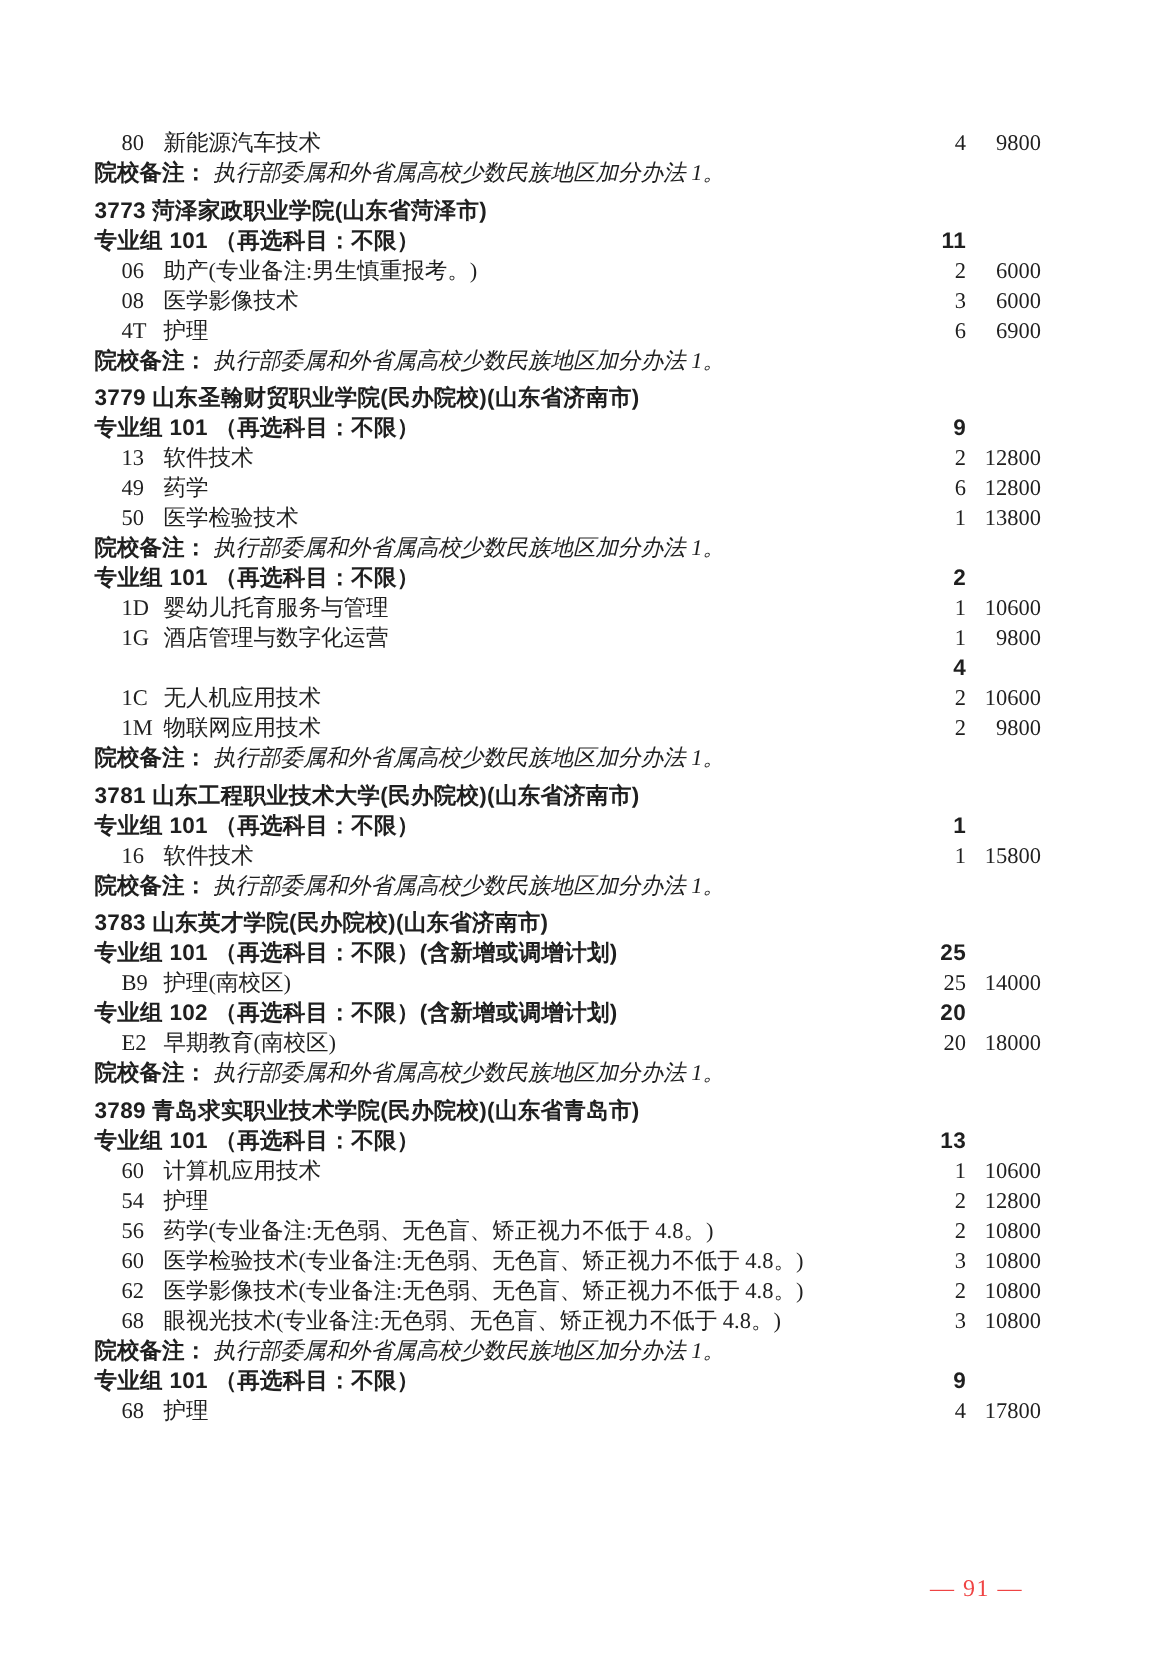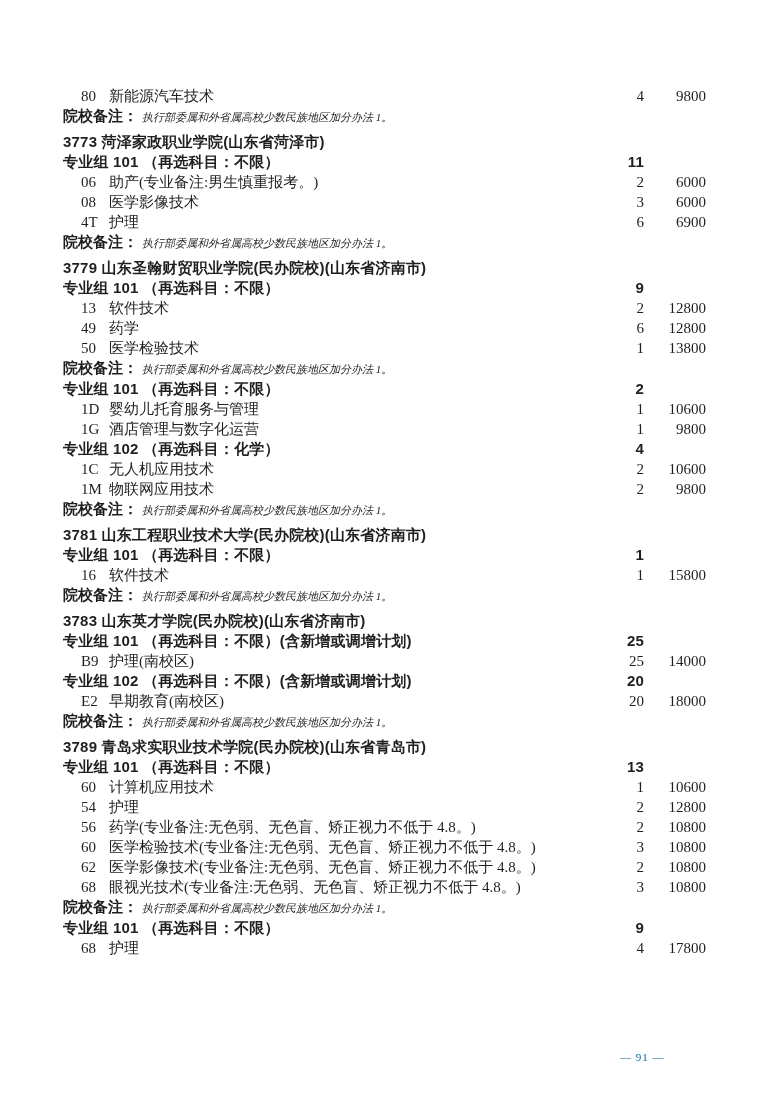--- a/index.html
+++ b/index.html
@@ -18,30 +18,30 @@
     font-family:"Liberation Sans","DejaVu Sans",sans-serif;
     font-weight:bold;font-size:15px;margin-top:5px;letter-spacing:.2px;
   }
   .group{
     font-family:"Liberation Sans","DejaVu Sans",sans-serif;
     font-weight:bold;font-size:15px;letter-spacing:.2px;
   }
   .major{padding-left:18px;}
   .code{display:inline-block;min-width:22px;margin-right:6px;}
   .plan{position:absolute;right:62px;top:0;text-align:right;}
-  .fee{position:absolute;right:0;top:0;text-align:right;}
+  .fee{position:absolute;right:12px;top:0;text-align:right;}
   .group .plan{font-family:inherit;margin-left:24px;}
   .remark .rlabel{
     font-family:"Liberation Sans","DejaVu Sans",sans-serif;
     font-weight:bold;margin-right:4px;
   }
-  .remark .rtext{font-style:italic;font-size:11px;}
+  .remark .rtext{font-style:italic;font-size:15px;}
   .pageno{
     position:absolute;top:1051px;left:620px;
-    font-size:11px;letter-spacing:1px;color:#0369a1;
+    font-size:16px;letter-spacing:1px;color:#ef4444;
   }
 </style>
 </head>
 <body>
 
 <div class="page">
   <div class="content">
 
     <div class="row major">
       <span class="code">80</span><span>新能源汽车技术</span>
@@ -108,21 +108,20 @@
       <span class="code">1D</span><span>婴幼儿托育服务与管理</span>
       <span class="plan">1</span>
       <span class="fee">10600</span>
     </div>
     <div class="row major">
       <span class="code">1G</span><span>酒店管理与数字化运营</span>
       <span class="plan">1</span>
       <span class="fee">9800</span>
     </div>
     <div class="row group">
-      <span>专业组 102 （再选科目：化学）</span>
       <span class="plan">4</span>
     </div>
     <div class="row major">
       <span class="code">1C</span><span>无人机应用技术</span>
       <span class="plan">2</span>
       <span class="fee">10600</span>
     </div>
     <div class="row major">
       <span class="code">1M</span><span>物联网应用技术</span>
       <span class="plan">2</span>

